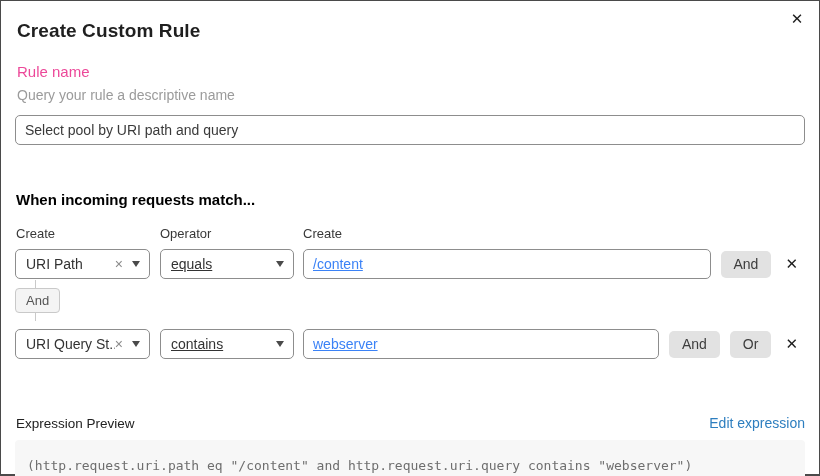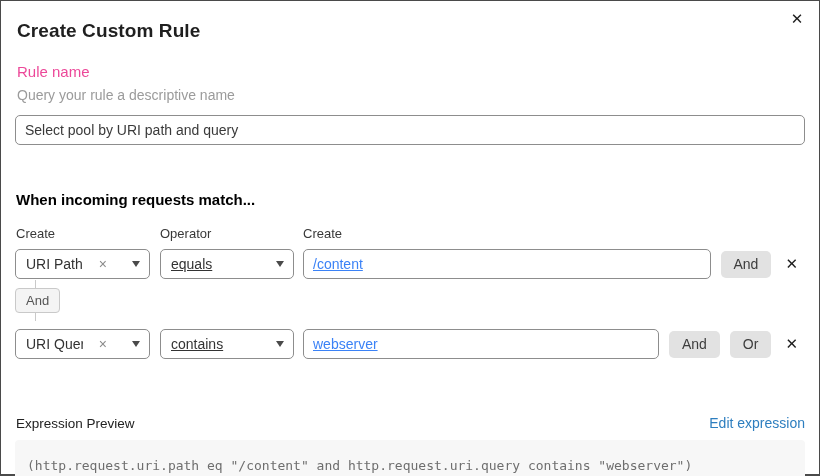--- a/index.html
+++ b/index.html
@@ -54,21 +54,21 @@
   .col-label-field { width: 145px; padding-left: 1px; }
   .col-label-operator { width: 143px; }
   .col-label-value { flex: 1; }
   .control-row { display: flex; align-items: center; margin-top: 8px; }
   .select-box {
     height: 30px; border: 1px solid #8d8d8d; border-radius: 5px;
     display: flex; align-items: center;
     padding: 0 9px 0 10px; font-size: 14px; color: #333;
     background: #fff; cursor: pointer;
   }
-  .select-field { width: 135px; margin-right: 10px; gap: 16px; }
+  .select-field { width: 135px; margin-right: 10px; }
   .select-operator { width: 134px; margin-right: 9px; text-decoration: underline; }
   .select-label { flex: 1; white-space: nowrap; overflow: hidden; }
   .clear-x { color: #8a8a8a; font-size: 14px; margin-right: 9px; cursor: pointer; }
   .caret {
     width: 0; height: 0; flex: none;
     border-left: 4.5px solid transparent;
     border-right: 4.5px solid transparent;
     border-top: 6px solid #4a4a4a;
   }
   .value-input {

